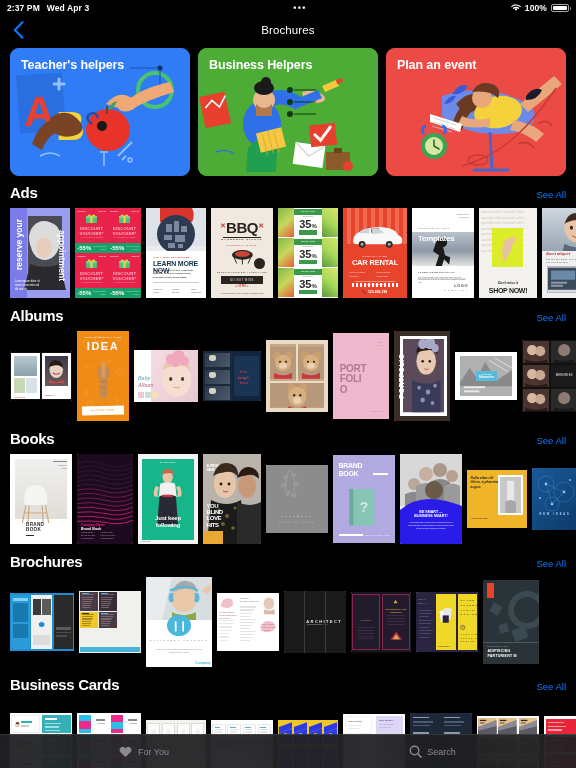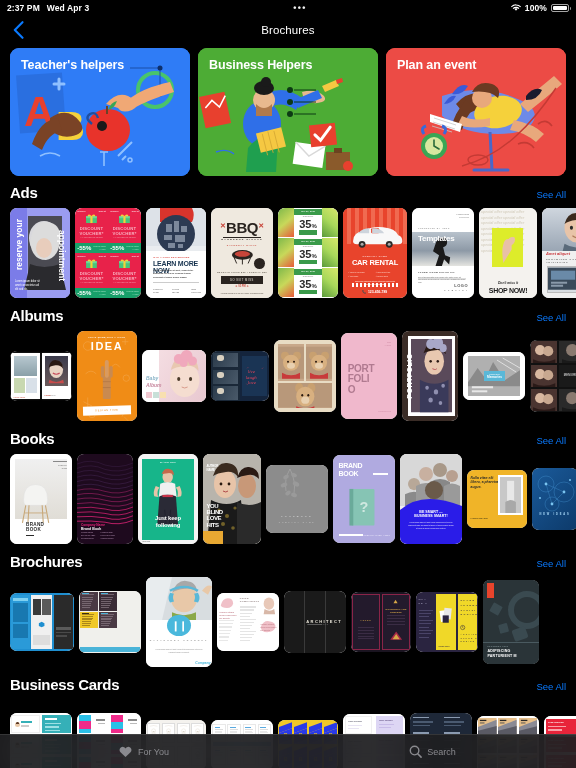--- a/index.html
+++ b/index.html
@@ -43,21 +43,21 @@
   
   .section { padding-top:8px; }
   .sec-head { display:flex; align-items:baseline; justify-content:space-between;
     padding:0 10px 6px 10px; }
   .sec-title { color:#fff; font-size:15px; font-weight:700; letter-spacing:-.3px; }
   .see-all { color:#0a7aff; font-size:9.5px; font-weight:400; cursor:pointer; }
 
   .row { display:flex; align-items:center; gap:5px; padding-left:10px;
     height:92px; overflow:hidden; }
   .thumb { flex:0 0 auto; position:relative; overflow:hidden; background:#fff;
-    cursor:pointer; border-radius:7px; }
+    cursor:pointer; border-radius:1px; }
 
   
   .tabbar { position:absolute; left:0; right:0; bottom:0; height:34px;
     background:rgba(30,30,32,.93); backdrop-filter:blur(18px);
     border-top:.5px solid rgba(255,255,255,.10);
     display:flex; align-items:center; }
   .tab { flex:1; display:flex; align-items:center; justify-content:center; gap:5px;
     cursor:pointer; color:#8a8a8f; font-size:9px; }
   .tab.active { color:#0a7aff; }
   .tab .ico { display:flex; align-items:center; justify-content:center;
@@ -465,21 +465,21 @@
       <svg style="position:absolute;left:14%;top:8%;width:72%;height:62%" viewBox="0 0 24 28">
                 <ellipse cx="12" cy="12" rx="8" ry="10" fill="#e8d4c4"></ellipse>
                 <path d="M3 10 q2 -10 9 -9 q8 1 8 10 q-3 -5 -9 -4 q-6 1 -8 3z" fill="#2a1a14"></path>
                 <path d="M8 16 q4 3 8 0" stroke="#c84a5a" stroke-width="1.4" fill="none"></path>
                 <path d="M4 24 q8 5 16 0 l1 4 l-18 0z" fill="#c84a4a"></path>
               </svg>
       <div style="position:absolute;left:8%;bottom:6%;color:#c84a3a;font-size:2px;font-weight:700">Lorem</div>
       <div style="position:absolute;left:28%;bottom:6%;color:#999;font-size:2px">ipsum</div>
             </div>
           </div>
-          <div class="thumb" style="width:60px;height:90px">
+          <div class="thumb" style="width:52px;height:90px">
             <div class="fill" style="background:#f08c16"></div>
     <svg class="fill" viewBox="0 0 56 90" preserveAspectRatio="none" opacity=".18">
               <g stroke="#fff" stroke-width=".7" fill="none">
                 <circle cx="10" cy="14" r="4"></circle>
                 <path d="M42 10 l6 0 M45 7 l0 6"></path>
                 <path d="M8 40 q5 -5 10 0"></path>
                 <circle cx="46" cy="44" r="3"></circle>
                 <path d="M6 66 l8 4 M10 62 l0 10"></path>
                 <path d="M40 70 q6 4 2 10"></path>
                 <rect x="20" y="6" width="7" height="5"></rect>

